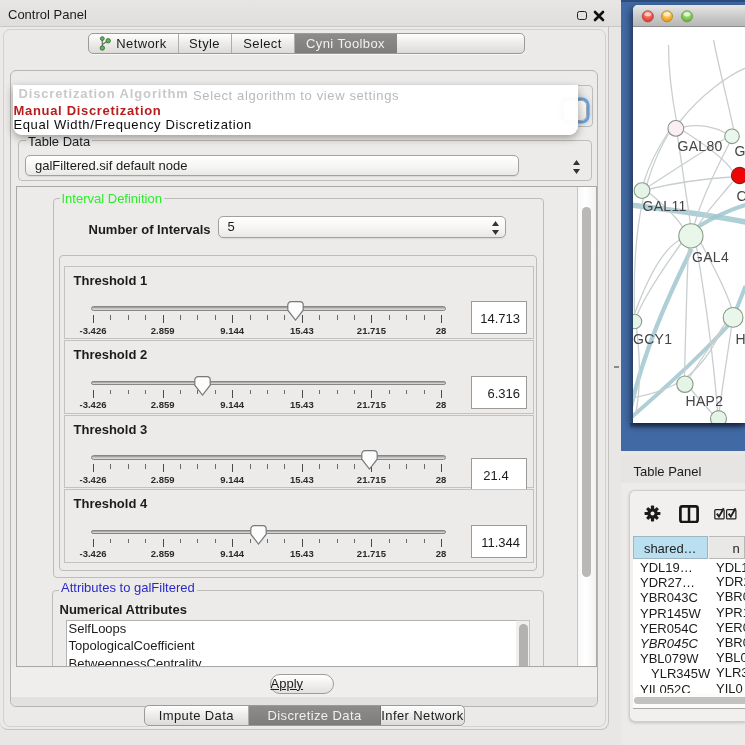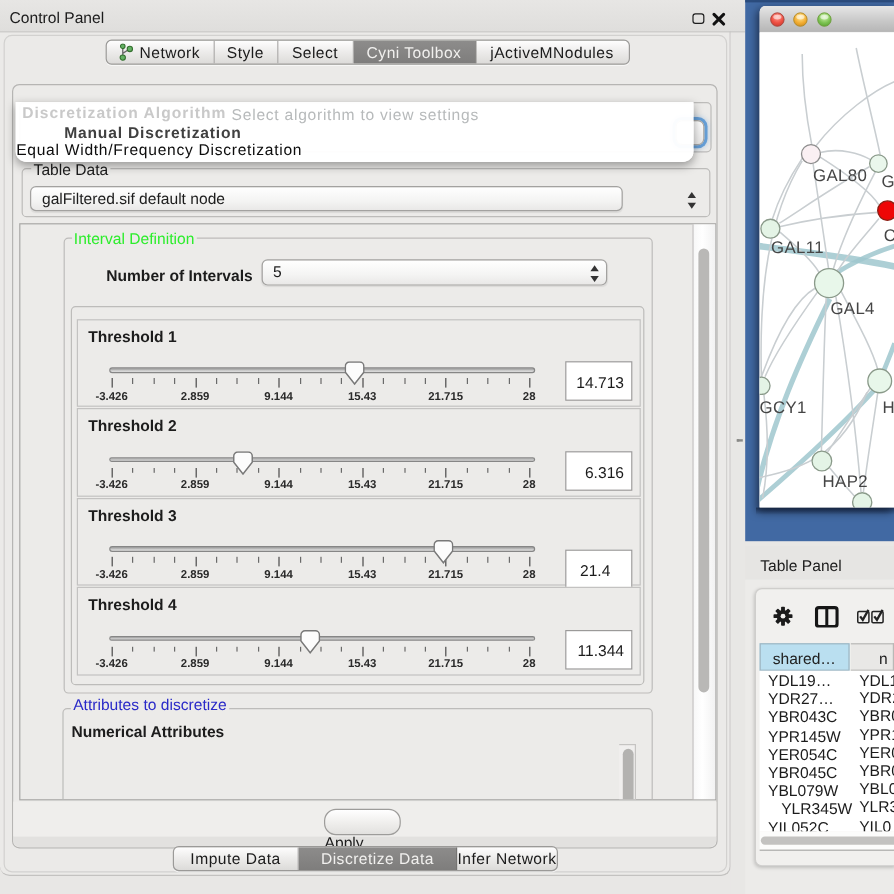--- a/index.html
+++ b/index.html
@@ -47,21 +47,20 @@
     <svg width="12" height="15" viewBox="0 0 12 15" style="margin-right:5px;">
       <path d="M3.3 3.5 V11.5 M3.3 8.5 L8.6 5" stroke="#6a6a6a" stroke-width="1.1" fill="none"></path>
       <circle cx="3.3" cy="2.6" r="1.9" fill="#63b163" stroke="#35702f" stroke-width="0.9"></circle>
       <circle cx="3.3" cy="12" r="2.2" fill="#63b163" stroke="#35702f" stroke-width="0.9"></circle>
       <circle cx="9.2" cy="4.8" r="2.2" fill="#63b163" stroke="#35702f" stroke-width="0.9"></circle>
     </svg>
     Network</div>
   <div style="width:53px;">Style</div>
   <div style="width:63px;">Select</div>
   <div class="sel" style="width:102px;">Cyni Toolbox</div>
-  <div style="flex:1;">jActiveMNodules</div>
 </div>
 
 <div class="grp" style="left:15.5px;top:84.5px;width:577px;height:42px;"></div>
 
 <div class="abs" style="left:563px;top:99.5px;width:24px;height:21.5px;border-radius:5.5px;background:linear-gradient(#fdfdfd,#e9e8e7);border:1px solid #a8a7a5;box-shadow:0 0 0 2.6px rgba(77,144,209,0.8),0 0 4px 3px rgba(77,144,209,0.35);"></div>
 
 <div class="grp" style="left:17.5px;top:140px;width:574px;height:40.5px;"></div>
 <div class="abs" style="left:26px;top:133.5px;background:#ecebe9;padding:0 2px;">Table Data</div>
 <div class="combo" style="left:25px;top:154.5px;width:494px;height:21.5px;">
   <span class="ctxt">galFiltered.sif default node</span>
@@ -232,41 +231,44 @@
   <div class="tickl" style="left:306.9px;top:58px;">21.715</div>
   <div class="tickl" style="left:376.5px;top:58px;">28</div>
   <svg class="abs" style="left:185.1px;top:34.5px;" width="17" height="20" viewBox="0 0 17 20">
     <path d="M4.2 0.7 H12.8 A3.4 3.4 0 0 1 16.2 4.1 V9.2 L8.5 19 L0.8 9.2 V4.1 A3.4 3.4 0 0 1 4.2 0.7 Z" fill="#fcfcfc" stroke="#787878" stroke-width="1.2"></path>
     <path d="M2.5 8.5 H14.5" stroke="#eeeeee" stroke-width="0" fill="none"></path>
   </svg>
   <div class="tfield" style="left:406.5px;top:34.5px;">11.344</div>
 </div>
 
     <div class="grp" style="left:35px;top:403px;width:492px;height:90px;"></div>
-    <div class="abs" style="left:42.5px;top:393px;background:#ecebe9;padding:0 2px;color:#2a2ac8;">Attributes to discretize</div>
+    <div class="abs" style="left:42.5px;top:393px;background:#ecebe9;padding:0 2px;color:#2a2ac8;">Attributes to galFiltered</div>
     <b class="abs" style="left:43px;top:415px;">Numerical Attributes</b>
+    <div class="abs" style="left:49.5px;top:433.5px;width:449.5px;height:60px;background:#ffffff;border:1px solid #b3b2b0;border-right:none;">
+      <div style="margin-top:-1.5px;padding:0 0 0 1.5px;line-height:17.6px;">SelfLoops<br>TopologicalCoefficient<br>BetweennessCentrality</div>
+    </div>
     <div class="abs" style="left:499px;top:433.5px;width:14.5px;height:60px;background:#f0efee;border:1px solid #c5c4c2;border-left:none;"></div>
     <div class="abs" style="left:502px;top:437px;width:9px;height:56px;background:#b3b2b0;border-radius:4.5px;"></div>
   </div>
 </div>
 
 <div class="abs" style="left:11px;top:667.5px;width:586px;height:29px;background:#efeeec;"></div>
 
-<div class="abs" style="left:269.5px;top:673.5px;width:64px;height:20.5px;border:1px solid #9d9c9a;border-radius:10px;background:linear-gradient(#ffffff,#efeeec 55%,#e2e1df);text-align:left;padding-top:20px;text-decoration:underline;">Apply</div>
+<div class="abs" style="left:269.5px;top:673.5px;width:64px;height:20.5px;border:1px solid #9d9c9a;border-radius:10px;background:linear-gradient(#ffffff,#efeeec 55%,#e2e1df);text-align:left;padding-top:1px;text-decoration:underline;">Apply</div>
 
 <div class="seg" style="left:143.5px;top:704.5px;width:321.5px;">
   <div style="width:104.5px;">Impute Data</div>
   <div class="sel" style="width:132px;">Discretize Data</div>
   <div style="flex:1;">Infer Network</div>
 </div>
 
 <div class="abs" style="left:13px;top:85px;width:565px;height:50px;background:rgba(255,255,255,0.97);border-radius:0 0 9px 9px;box-shadow:0 3px 8px rgba(0,0,0,0.35);"></div>
 <div class="abs" style="left:18.5px;top:86px;color:#c9c9c9;font-weight:bold;letter-spacing:0.85px;">Discretization Algorithm</div>
 <div class="abs" style="left:193px;top:87.5px;color:#b7babb;letter-spacing:0.62px;">Select algorithm to view settings</div>
-<b class="abs" style="left:13.5px;top:102.5px;color:#404040;letter-spacing:0.68px;padding-left:40px;">Manual Discretization</b>
+<b class="abs" style="left:13.5px;top:102.5px;color:#b91c1c;letter-spacing:0.68px;">Manual Discretization</b>
 <div class="abs" style="left:13.5px;top:117px;color:#0c0c0c;letter-spacing:0.6px;">Equal Width/Frequency Discretization</div>
 
 <div class="abs" style="left:609px;top:28px;width:12px;height:717px;background:#e8e7e5;"></div>
 <div class="abs" style="left:614px;top:366px;width:5px;height:2px;border-top:2px solid #8a8a88;border-left:2px solid #8a8a88;"></div>
 
 <div class="abs" style="left:621px;top:0;width:124px;height:450.5px;background:#4169a3;border-top:2px solid #2b4c7d;"></div>
 
 <div class="abs" style="left:632.5px;top:5px;width:112.5px;height:418px;box-shadow:-2px 3px 7px rgba(0,0,10,0.55);border-radius:5px 0 0 0;background:#fff;"></div>
 <div class="abs" style="left:632.5px;top:5px;width:112.5px;height:22px;background:linear-gradient(#e6e6e6,#cacaca 55%,#b7b7b7);border-bottom:1px solid #8f8f8f;border-radius:5px 0 0 0;"></div>
 <svg class="abs" style="left:632.5px;top:5px;" width="112" height="22" viewBox="0 0 112 22">
@@ -393,21 +395,21 @@
 <div class="abs" style="left:633px;top:535.5px;width:74.5px;height:23.5px;background:#badff0;border:1px solid #9fb6c2;text-align:center;padding-top:4px;color:#222;">shared…</div>
 <div class="abs" style="left:708.5px;top:535.5px;width:36.5px;height:23.5px;background:#e9e8e6;border:1px solid #b9b8b6;border-left:none;padding-top:4px;"><span style="margin-left:24px;">n</span></div>
 
 <div class="abs" style="left:633px;top:559px;width:112px;height:133.5px;background:#fff;overflow:hidden;">
   <div style="line-height:15.2px;padding-top:1px;">
     <div><span style="padding-left:7px;">YDL19…</span><span class="abs" style="left:83px;">YDL1</span></div>
     <div><span style="padding-left:7px;">YDR27…</span><span class="abs" style="left:83px;top:15.2px;">YDR2</span></div>
     <div><span style="padding-left:7px;">YBR043C</span><span class="abs" style="left:83px;top:30.4px;">YBR0</span></div>
     <div><span style="padding-left:7px;">YPR145W</span><span class="abs" style="left:83px;top:45.6px;">YPR1</span></div>
     <div><span style="padding-left:7px;">YER054C</span><span class="abs" style="left:83px;top:60.8px;">YER0</span></div>
-    <div><span style="padding-left:7px;">YBR045C</span><span class="abs" style="left:83px;top:76px;">YBR0</span></div>
+    <div><span style="padding-left:7px;font-style:italic;">YBR045C</span><span class="abs" style="left:83px;top:76px;">YBR0</span></div>
     <div><span style="padding-left:7px;">YBL079W</span><span class="abs" style="left:83px;top:91.2px;">YBL0</span></div>
     <div><span style="padding-left:18px;">YLR345W</span><span class="abs" style="left:83px;top:106.4px;">YLR3</span></div>
     <div><span style="padding-left:7px;">YIL052C</span><span class="abs" style="left:83px;top:121.6px;">YIL0</span></div>
   </div>
 </div>
 
 <div class="abs" style="left:632.5px;top:692.5px;width:112.5px;height:16.5px;background:#fcfcfb;border-bottom:1px solid #a9a8a6;"></div>
 <div class="abs" style="left:634px;top:696.5px;width:111px;height:7.5px;background:#c3c2c0;border-radius:4px 0 0 4px;"></div>
 
 </body></html>

